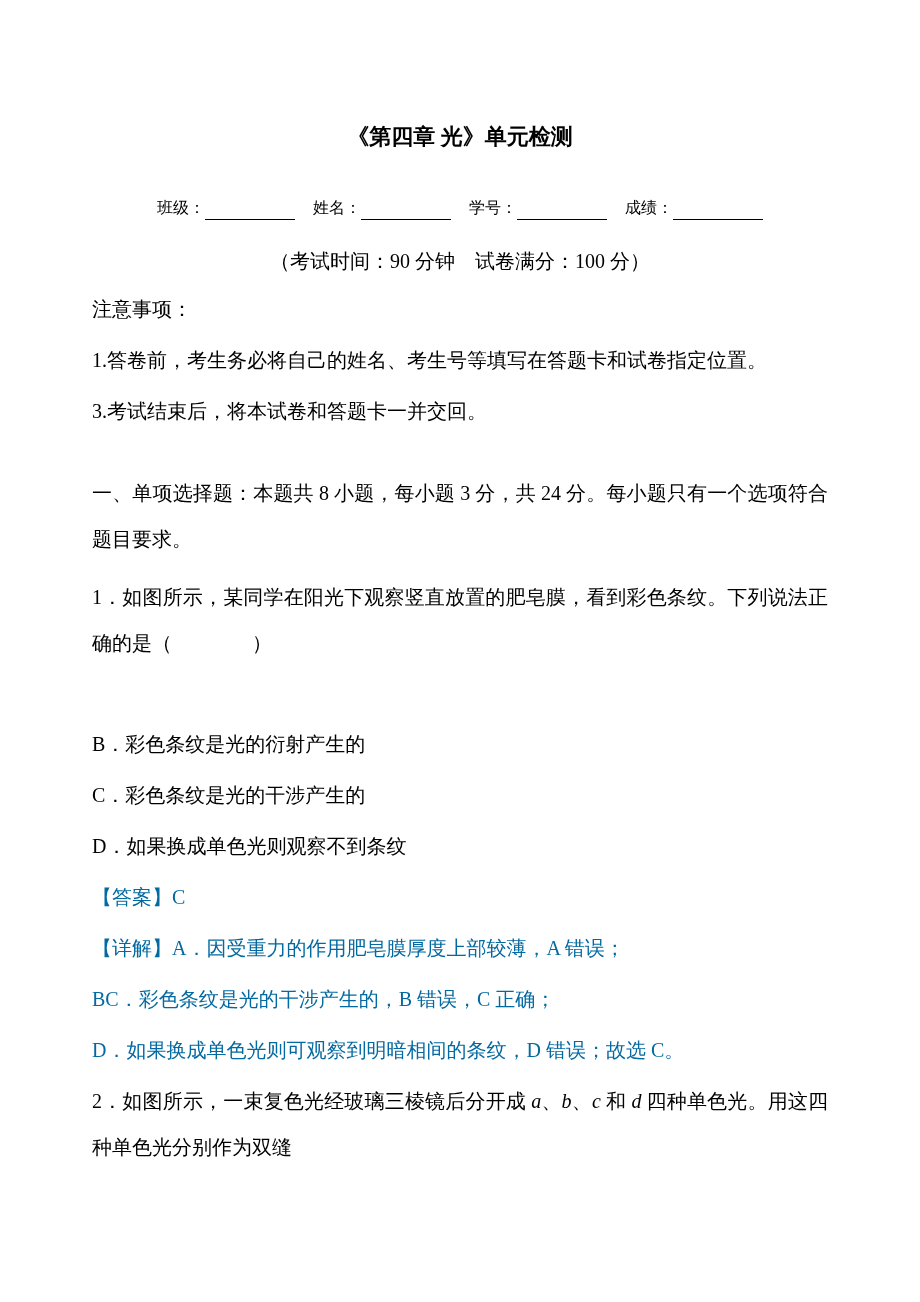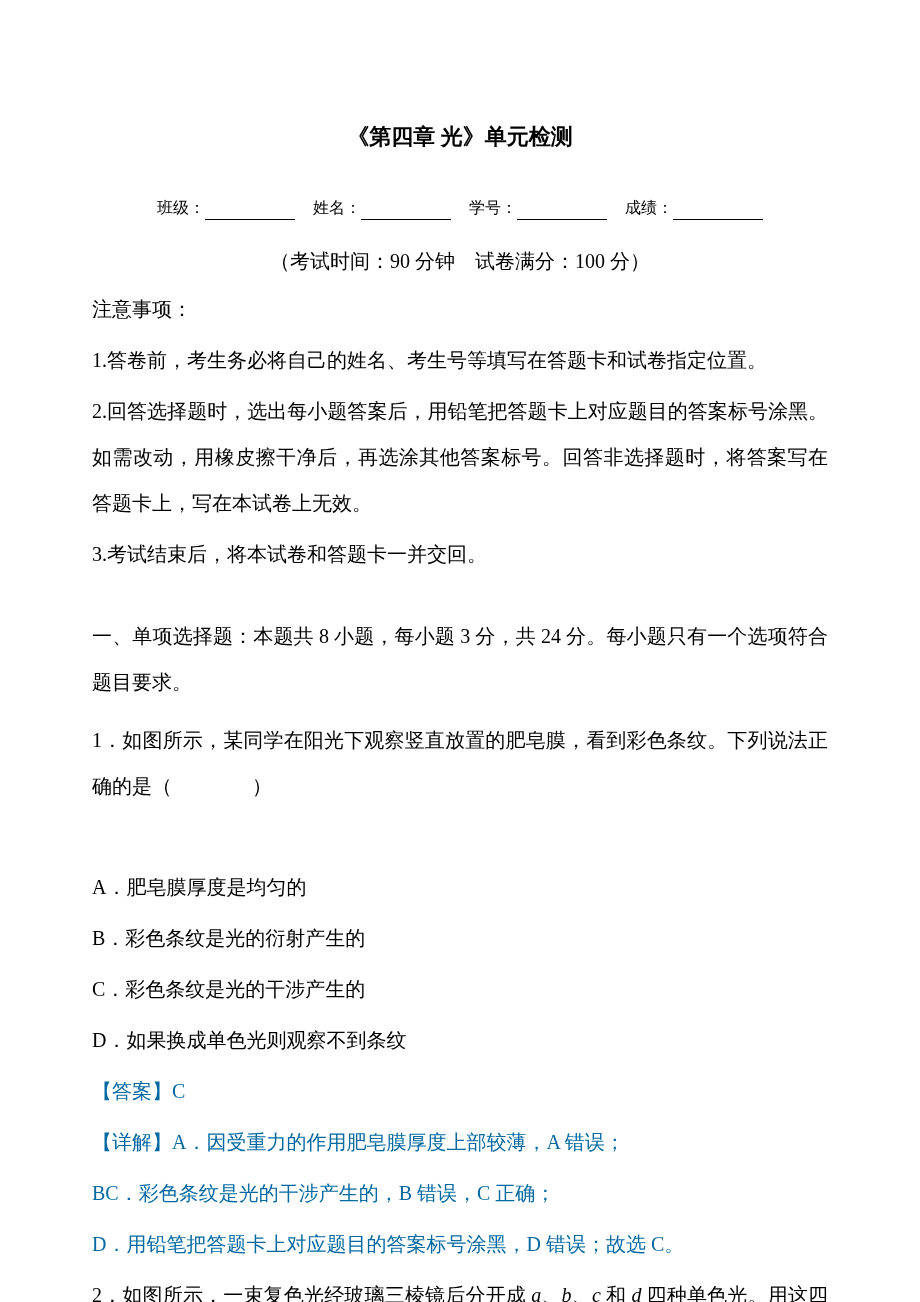--- a/index.html
+++ b/index.html
@@ -78,34 +78,32 @@
     <span class="form-field">
       <span>成绩：</span>
       <span class="blank-line"></span>
     </span>
   </div>
 
   <p class="para center exam-info">（考试时间：90 分钟　试卷满分：100 分）</p>
 
   <p class="para notes-heading">注意事项：</p>
   <p class="para">1.答卷前，考生务必将自己的姓名、考生号等填写在答题卡和试卷指定位置。</p>
-  <p class="para">2.回答选择题时，选出每小题答案后，用铅笔把答题卡上对应题目的答案标号涂黑。如需改动，用橡皮擦干净后，再选涂其他答案标号。回答非选择题时，将答案写在答题卡上，写在本试卷上无效。</p>
   <p class="para">3.考试结束后，将本试卷和答题卡一并交回。</p>
 
   <p class="para section-heading">一、单项选择题：本题共 8 小题，每小题 3 分，共 24 分。每小题只有一个选项符合题目要求。</p>
 
   <p class="para q-stem">1．如图所示，某同学在阳光下观察竖直放置的肥皂膜，看到彩色条纹。下列说法正确的是（　　　　）</p>
 
   <div class="figure-space"></div>
 
-  <p class="para">A．肥皂膜厚度是均匀的</p>
   <p class="para">B．彩色条纹是光的衍射产生的</p>
   <p class="para">C．彩色条纹是光的干涉产生的</p>
   <p class="para">D．如果换成单色光则观察不到条纹</p>
 
   <p class="para red">【答案】C</p>
   <p class="para red">【详解】A．因受重力的作用肥皂膜厚度上部较薄，A 错误；</p>
   <p class="para red">BC．彩色条纹是光的干涉产生的，B 错误，C 正确；</p>
-  <p class="para red">D．用铅笔把答题卡上对应题目的答案标号涂黑，D 错误；故选 C。</p>
+  <p class="para red">D．如果换成单色光则可观察到明暗相间的条纹，D 错误；故选 C。</p>
 
   <p class="para"><span>2．如图所示，一束复色光经玻璃三棱镜后分开成 </span><span class="var">a</span><span>、</span><span class="var">b</span><span>、</span><span class="var">c</span><span> 和 </span><span class="var">d</span><span> 四种单色光。用这四种单色光分别作为双缝</span></p>
 
 </div>
 
 </body></html>

